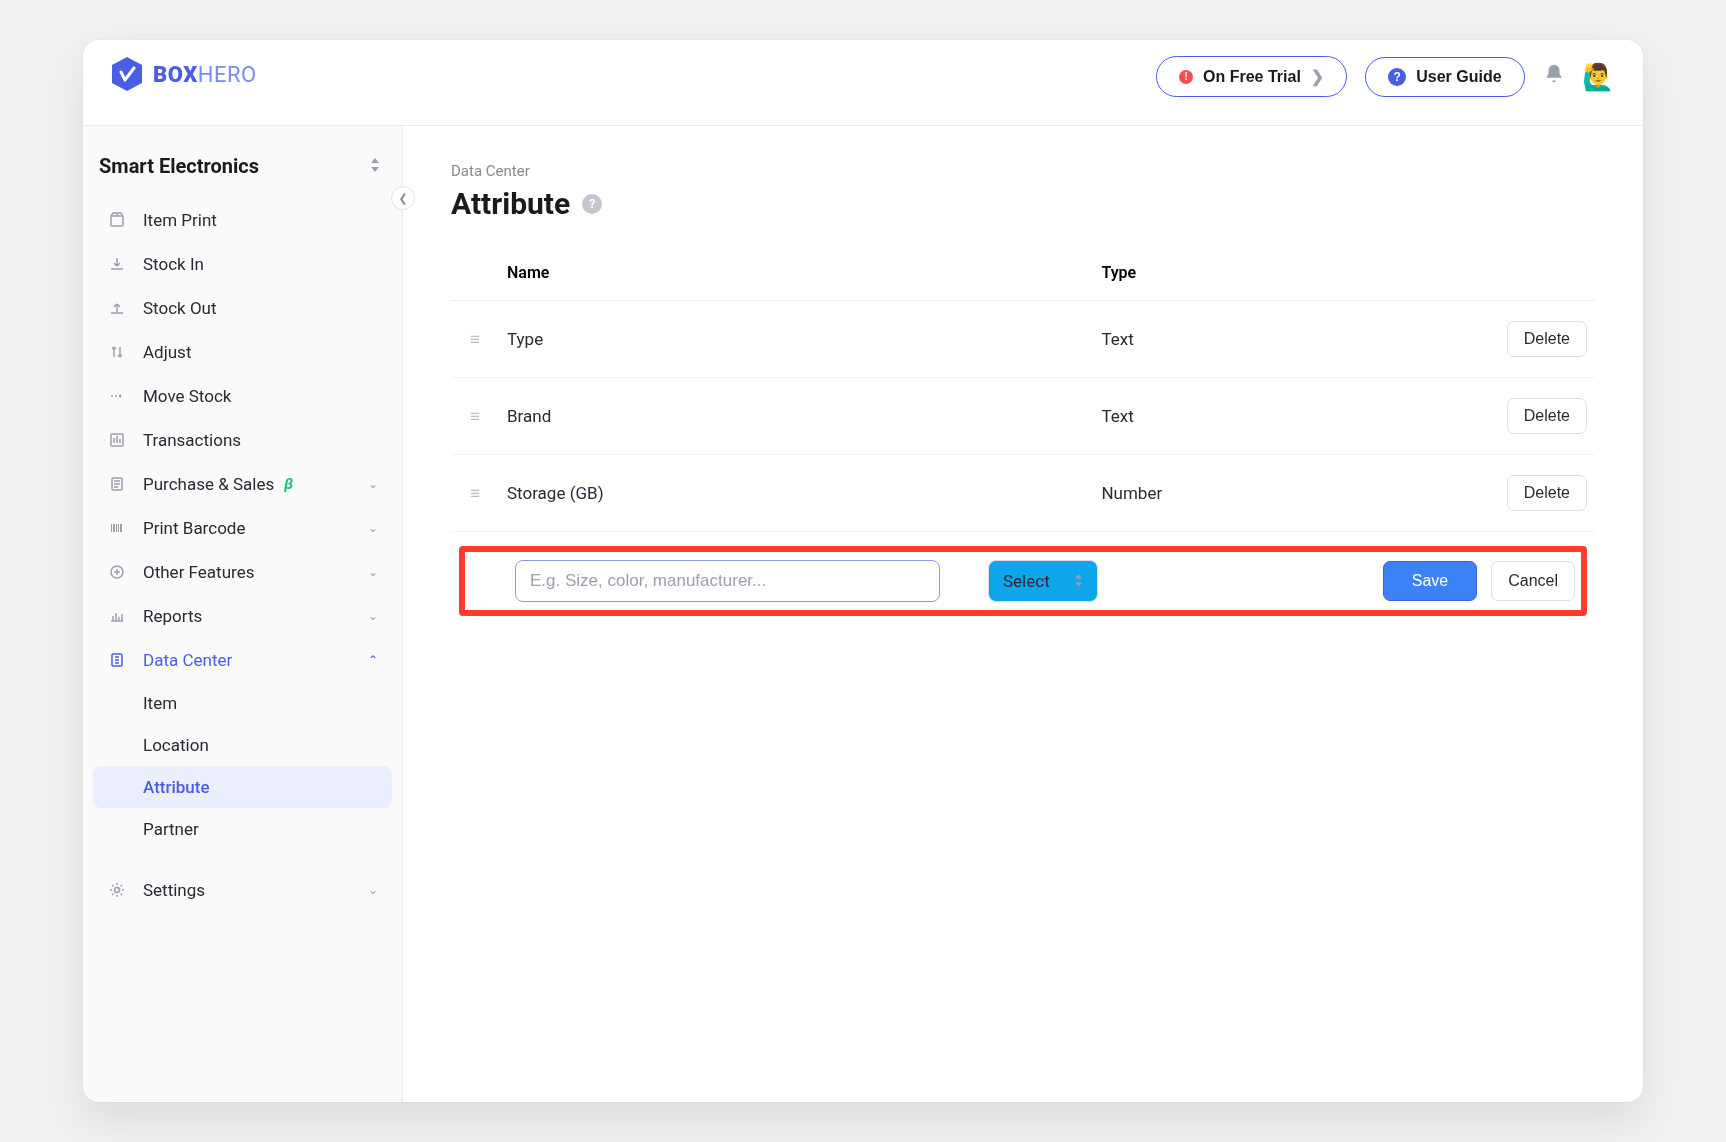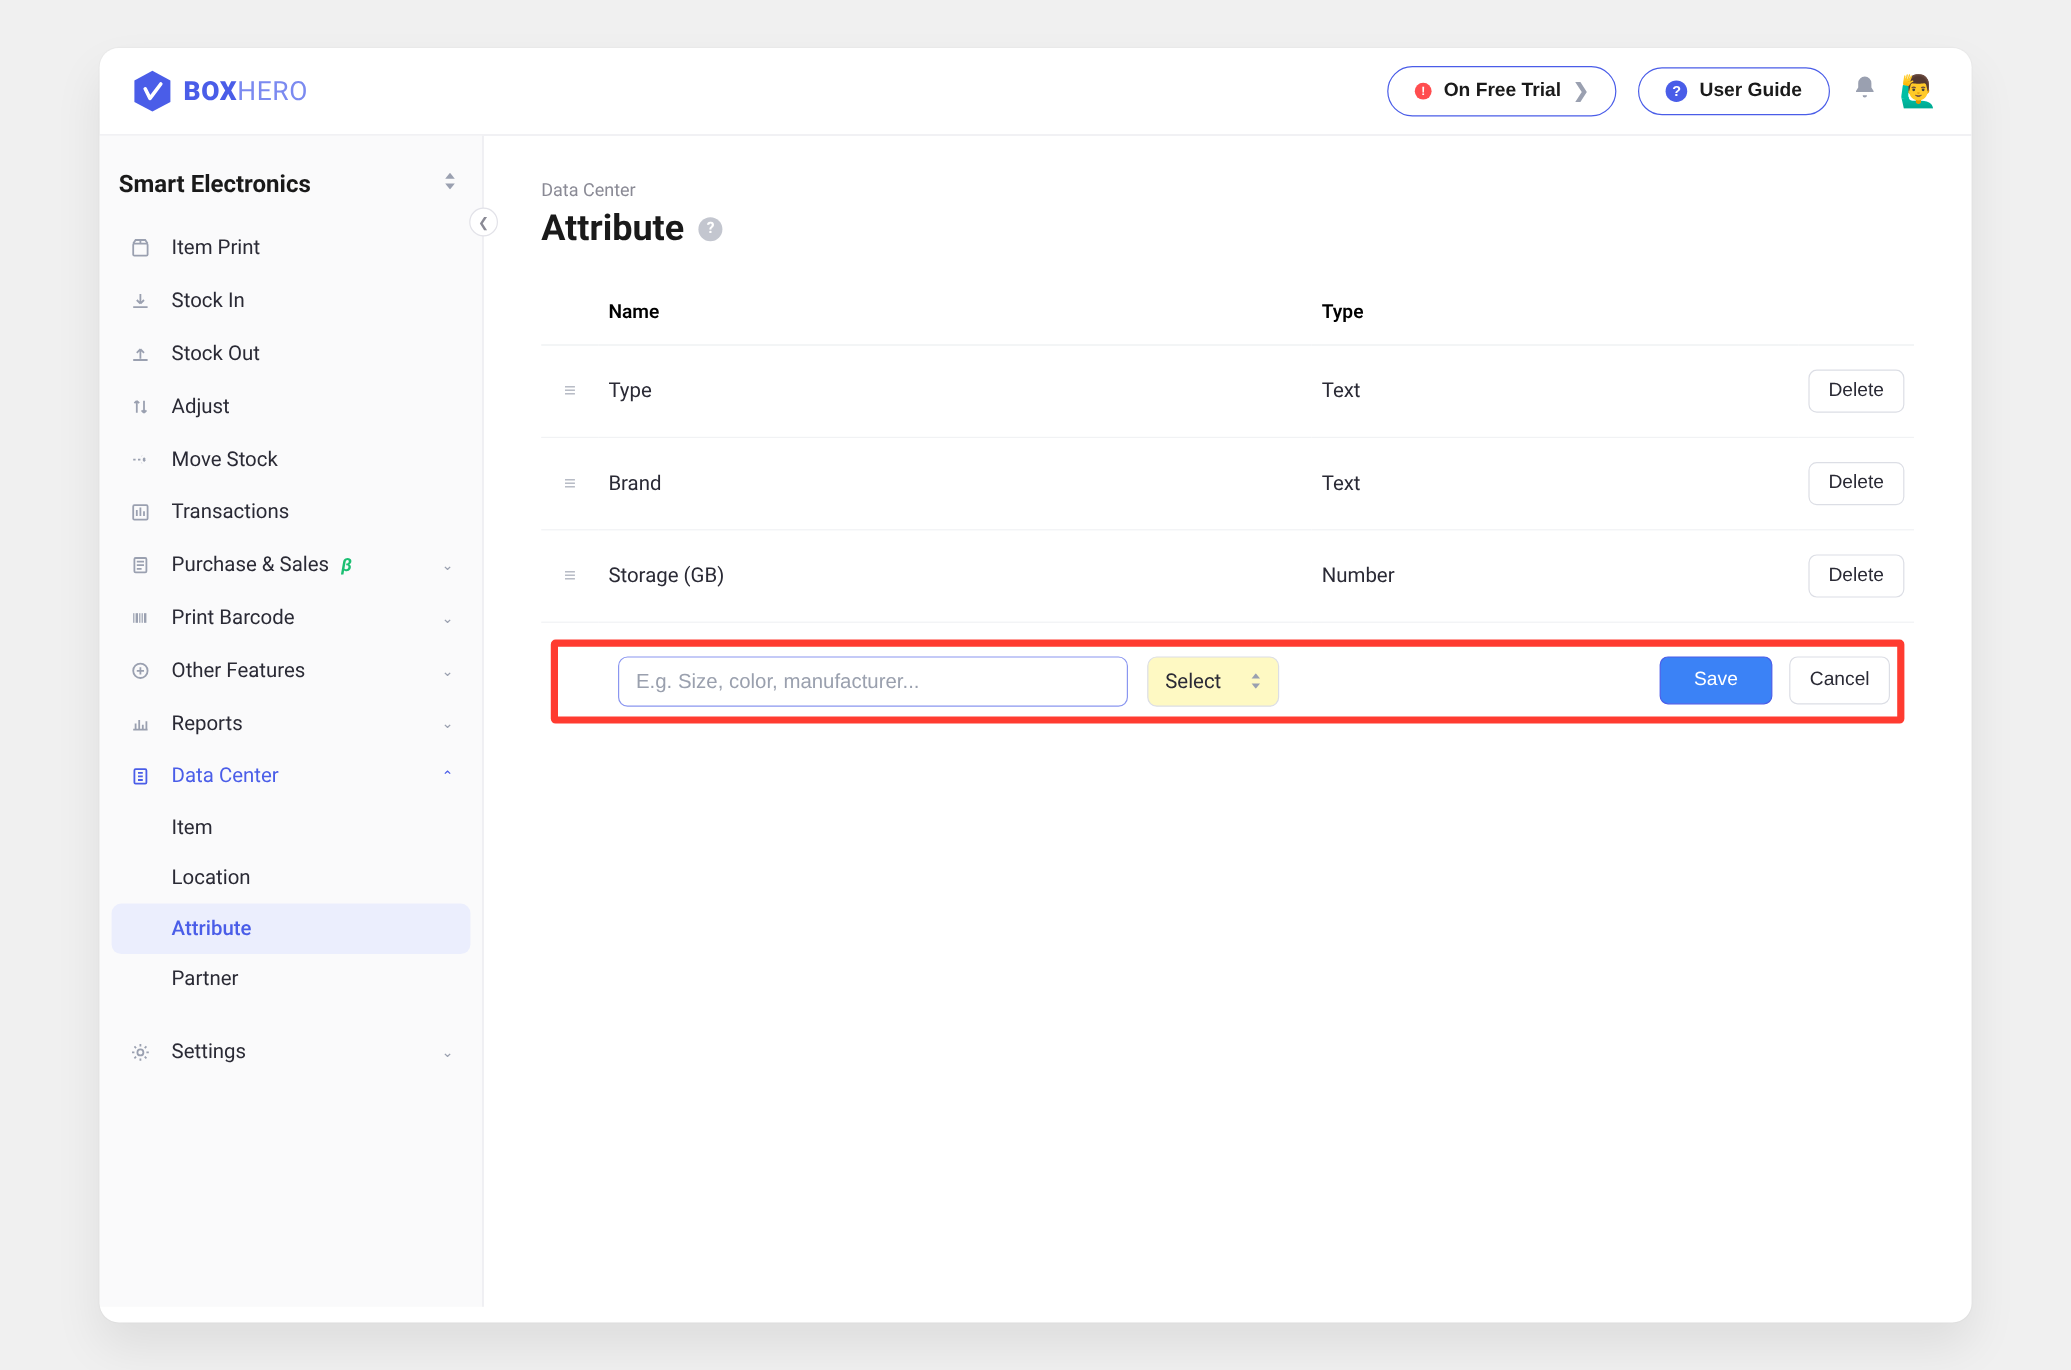--- a/index.html
+++ b/index.html
@@ -15,25 +15,25 @@
     box-shadow: 0 0 0 1px rgba(0,0,0,0.02), 0 20px 40px rgba(0,0,0,0.08);
     overflow: hidden;
     width: 100%;
     max-width: 1560px;
     margin: 0 auto;
     height: 1062px;
   }
   
   .header {
     display: flex;
-    align-items: center;
+    align-items: flex-start;
     justify-content: space-between;
     padding: 16px 28px;
     border-bottom: 1px solid #e8e8ed;
-    height: 73px;
+    height: 86px;
   }
   .logo {
     display: flex;
     align-items: center;
     gap: 10px;
     font-weight: 800;
     font-size: 22px;
     letter-spacing: 0.5px;
     color: #4a5de8;
   }
@@ -186,21 +186,21 @@
     background: #3b82f6; color: #fff; border-color: #4a5de8;
     padding: 10px 28px; font-weight: 500;
   }
   .new-row td { border-bottom: none; padding: 14px 8px 20px; }
   .highlight-box {
     border: 6px solid #ff3b30;
     border-radius: 4px;
     padding: 8px 6px;
   }
   .new-row-inner {
-    display: flex; align-items: flex-start; gap: 16px;
+    display: flex; align-items: center; gap: 48px;
   }
   .text-input {
     flex: 0 0 425px;
     border: 1.5px solid #8a96f0;
     border-radius: 8px;
     padding: 10px 14px;
     font-size: 17px;
     outline: none;
     margin-left: 44px;
   }
@@ -208,21 +208,21 @@
   .select-wrap {
     border: 1px solid #dcdee5;
     border-radius: 8px;
     padding: 10px 14px;
     font-size: 17px;
     color: #2a2a35;
     display: inline-flex;
     align-items: center;
     gap: 24px;
     cursor: pointer;
-    background:#fef9c3;
+    background:#0ea5e9;
   }
   .select-wrap .caret { color:#9aa0b0; font-size:11px; line-height:1; }
   .spacer { flex: 1; }
   .actions { display: flex; gap: 14px; }
 </style>
 </head>
 <body>
 
 <div class="app-window">
 

